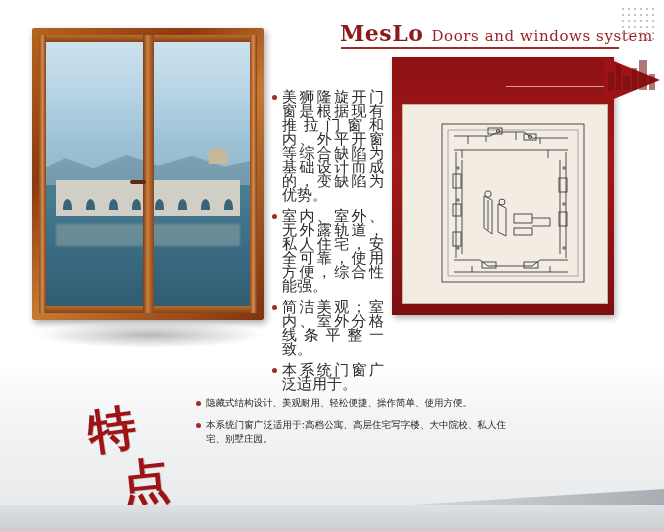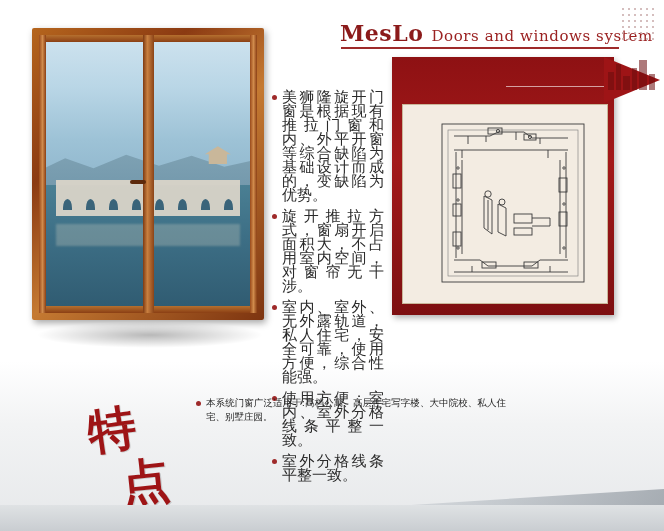--- a/index.html
+++ b/index.html
@@ -455,33 +455,29 @@
     </div>
   </div>
 
   <div class="bullets-main">
     <div class="bullet-row">
       <span class="bullet-dot"></span>
       <span class="bullet-text">美狮隆旋开门窗是根据现有推拉门窗和内、外平开窗等综合缺陷为基础设计而成的，变缺陷为优势。</span>
     </div>
     <div class="bullet-row">
       <span class="bullet-dot"></span>
-      <span class="bullet-text">旋开推拉方式，窗扇开启面积大，不占用室内空间，对窗帘无干涉。</span>
+      <span class="bullet-text">室内、室外、无外露轨道，私人住宅，安全可靠，使用方便，综合性能强。</span>
     </div>
     <div class="bullet-row">
       <span class="bullet-dot"></span>
-      <span class="bullet-text">室内、室外、无外露轨道，私人住宅，安全可靠，使用方便，综合性能强。</span>
+      <span class="bullet-text">简洁美观；室内、室外分格线条平整一致。</span>
     </div>
     <div class="bullet-row">
       <span class="bullet-dot"></span>
-      <span class="bullet-text">使用方便；室内、室外分格线条平整一致。</span>
-    </div>
-    <div class="bullet-row">
-      <span class="bullet-dot"></span>
-      <span class="bullet-text">室外分格线条平整一致。</span>
+      <span class="bullet-text">本系统门窗广泛适用于。</span>
     </div>
   </div>
 
   <div class="red-panel"></div>
   <div class="red-arrow"></div>
   <div class="skyline">
     <span style="left:0px;width:6px;height:18px"></span>
     <span style="left:8px;width:5px;height:26px"></span>
     <span style="left:15px;width:7px;height:14px"></span>
     <span style="left:24px;width:5px;height:22px"></span>
@@ -545,20 +541,24 @@
   </svg>
 
   <div class="feature-cn">
     <span class="c1">特</span>
     <span class="c2">点</span>
   </div>
 
   <div class="bullets-feat">
     <div class="bullet-row">
       <span class="bullet-dot"></span>
+      <span class="bullet-text">隐藏式结构设计、美观耐用、轻松便捷、操作简单、使用方便。</span>
+    </div>
+    <div class="bullet-row">
+      <span class="bullet-dot"></span>
       <span class="bullet-text">本系统门窗广泛适用于:高档公寓、高层住宅写字楼、大中院校、私人住宅、别墅庄园。</span>
     </div>
   </div>
 
   <div class="footer-swoosh"></div>
   <div class="footer-bar"></div>
 
 </div>
 
 </body></html>

